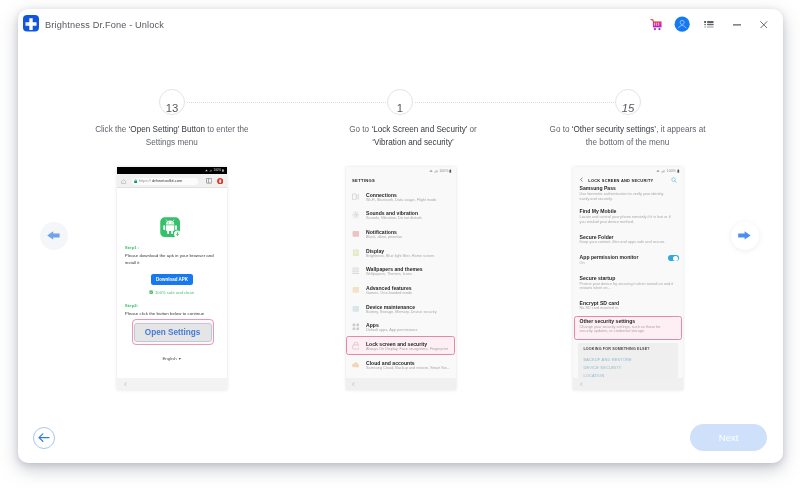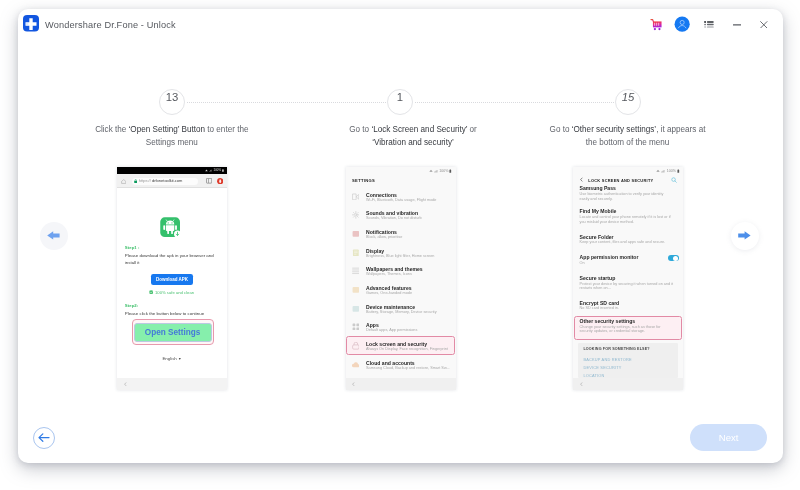--- a/index.html
+++ b/index.html
@@ -22,21 +22,21 @@
 
   
   .headline{position:absolute;left:0;top:52px;width:765px;text-align:center;
             font-size:10.05px;color:#3a3d43;font-weight:700;letter-spacing:.12px;}
 
   
   .steps{position:absolute;left:0;top:80px;width:765px;height:70px;}
   .dotline{position:absolute;top:13.4px;height:1px;}
   .circle{position:absolute;width:26px;height:26px;border-radius:50%;
           border:1px solid #e3e4e7;background:#fff;box-sizing:border-box;
-          display:flex;align-items:flex-start;justify-content:center;
+          display:flex;align-items:flex-end;justify-content:center;
           font-size:11.3px;color:#55585e;font-weight:400;padding-top:1px;}
   .caption{position:absolute;width:225px;text-align:center;font-size:8.15px;
            color:#62656c;line-height:13.2px;white-space:nowrap;}
   .caption b{font-weight:400;color:#36393f;}
 
   
   .navarrow{position:absolute;width:28px;height:28px;border-radius:50%;
             background:#f5f6f9;display:flex;align-items:center;justify-content:center;}
   .navL{left:22.3px;top:213.2px;background:#f5f6f9;}
   .navR{left:713.3px;top:213.2px;background:#ffffff;box-shadow:0 1px 5px rgba(140,148,165,.17);}
@@ -60,21 +60,21 @@
   .andicon{position:absolute;left:43.4px;top:28.5px;width:22px;height:21.2px;}
   .greentxt{position:absolute;color:#3dbf6a;font-size:4.4px;font-weight:700;}
   .bodytxt{position:absolute;color:#3a3a3a;font-size:4.4px;line-height:6.2px;width:95px;}
   .dlbtn{position:absolute;left:33.6px;top:85.5px;width:42.8px;height:11.3px;border-radius:2.2px;
          background:#1778ef;color:#fff;font-size:4.5px;font-weight:700;
          display:flex;align-items:center;justify-content:center;}
   .safe{position:absolute;left:32px;top:101.5px;font-size:4.2px;color:#4cc273;display:flex;align-items:center;gap:1.6px;}
   .osbox{position:absolute;left:14.6px;top:152.4px;width:82.6px;height:25.7px;
          border:1px solid #e799ad;border-radius:4px;box-sizing:border-box;background:rgba(253,240,240,.55);}
   .osbtn{position:absolute;left:16.6px;top:155.8px;width:78px;height:19px;border-radius:3px;
-         border:1px solid #bcc8e2;box-sizing:border-box;background:#86efac;
+         border:1px solid #bcc8e2;box-sizing:border-box;background:#e5e5e5;
          display:flex;align-items:center;justify-content:center;
          color:#4579d8;font-size:8.2px;font-weight:700;}
   .langsel{position:absolute;left:0;top:189.2px;width:110px;text-align:center;font-size:4.4px;color:#4d4d4d;}
   .navbar{position:absolute;left:0;bottom:0;width:110px;height:12.2px;background:#f3f3f3;}
   .navback{position:absolute;left:6.5px;top:4px;}
 
   
   .p2,.p3{background:#f9f9f9;}
   .sbar2{position:absolute;left:0;top:0;width:110px;height:8px;}
   .sb2-icons{position:absolute;right:3.5px;top:1.5px;display:flex;align-items:center;gap:1px;}
@@ -115,21 +115,21 @@
 <div class="app">
 
   <div class="titlebar">
     <div class="logo">
       <svg width="16" height="16.5" viewBox="0 0 32 33">
         <rect x="0" y="0" width="32" height="33" rx="8.2" fill="#1256e0"></rect>
         <path d="M12.6 6.4h6.8v8.1h7.6v7.2h-7.6v8.1h-6.8v-8.1H5v-7.2h7.6z" fill="#ffffff"></path>
         <rect x="6.1" y="16" width="4.8" height="4.2" fill="#dbe8fd"></rect>
       </svg>
     </div>
-    <div class="title">Wondershare Dr.Fone - Unlock</div>
+    <div class="title">Brightness Dr.Fone - Unlock</div>
 
     <div class="tb-btn cart">
       <svg width="12" height="13" viewBox="0 0 16 17">
         <defs>
             <linearGradient id="cg" x1="0.35" y1="0" x2="0.55" y2="1">
           <stop offset="0" stop-color="#f13c3c"></stop>
               <stop offset="0.45" stop-color="#e62b8e"></stop>
           <stop offset="1" stop-color="#a41ee0"></stop>
         </linearGradient>
         <linearGradient id="cg2" x1="0" y1="0" x2="0.3" y2="1">

